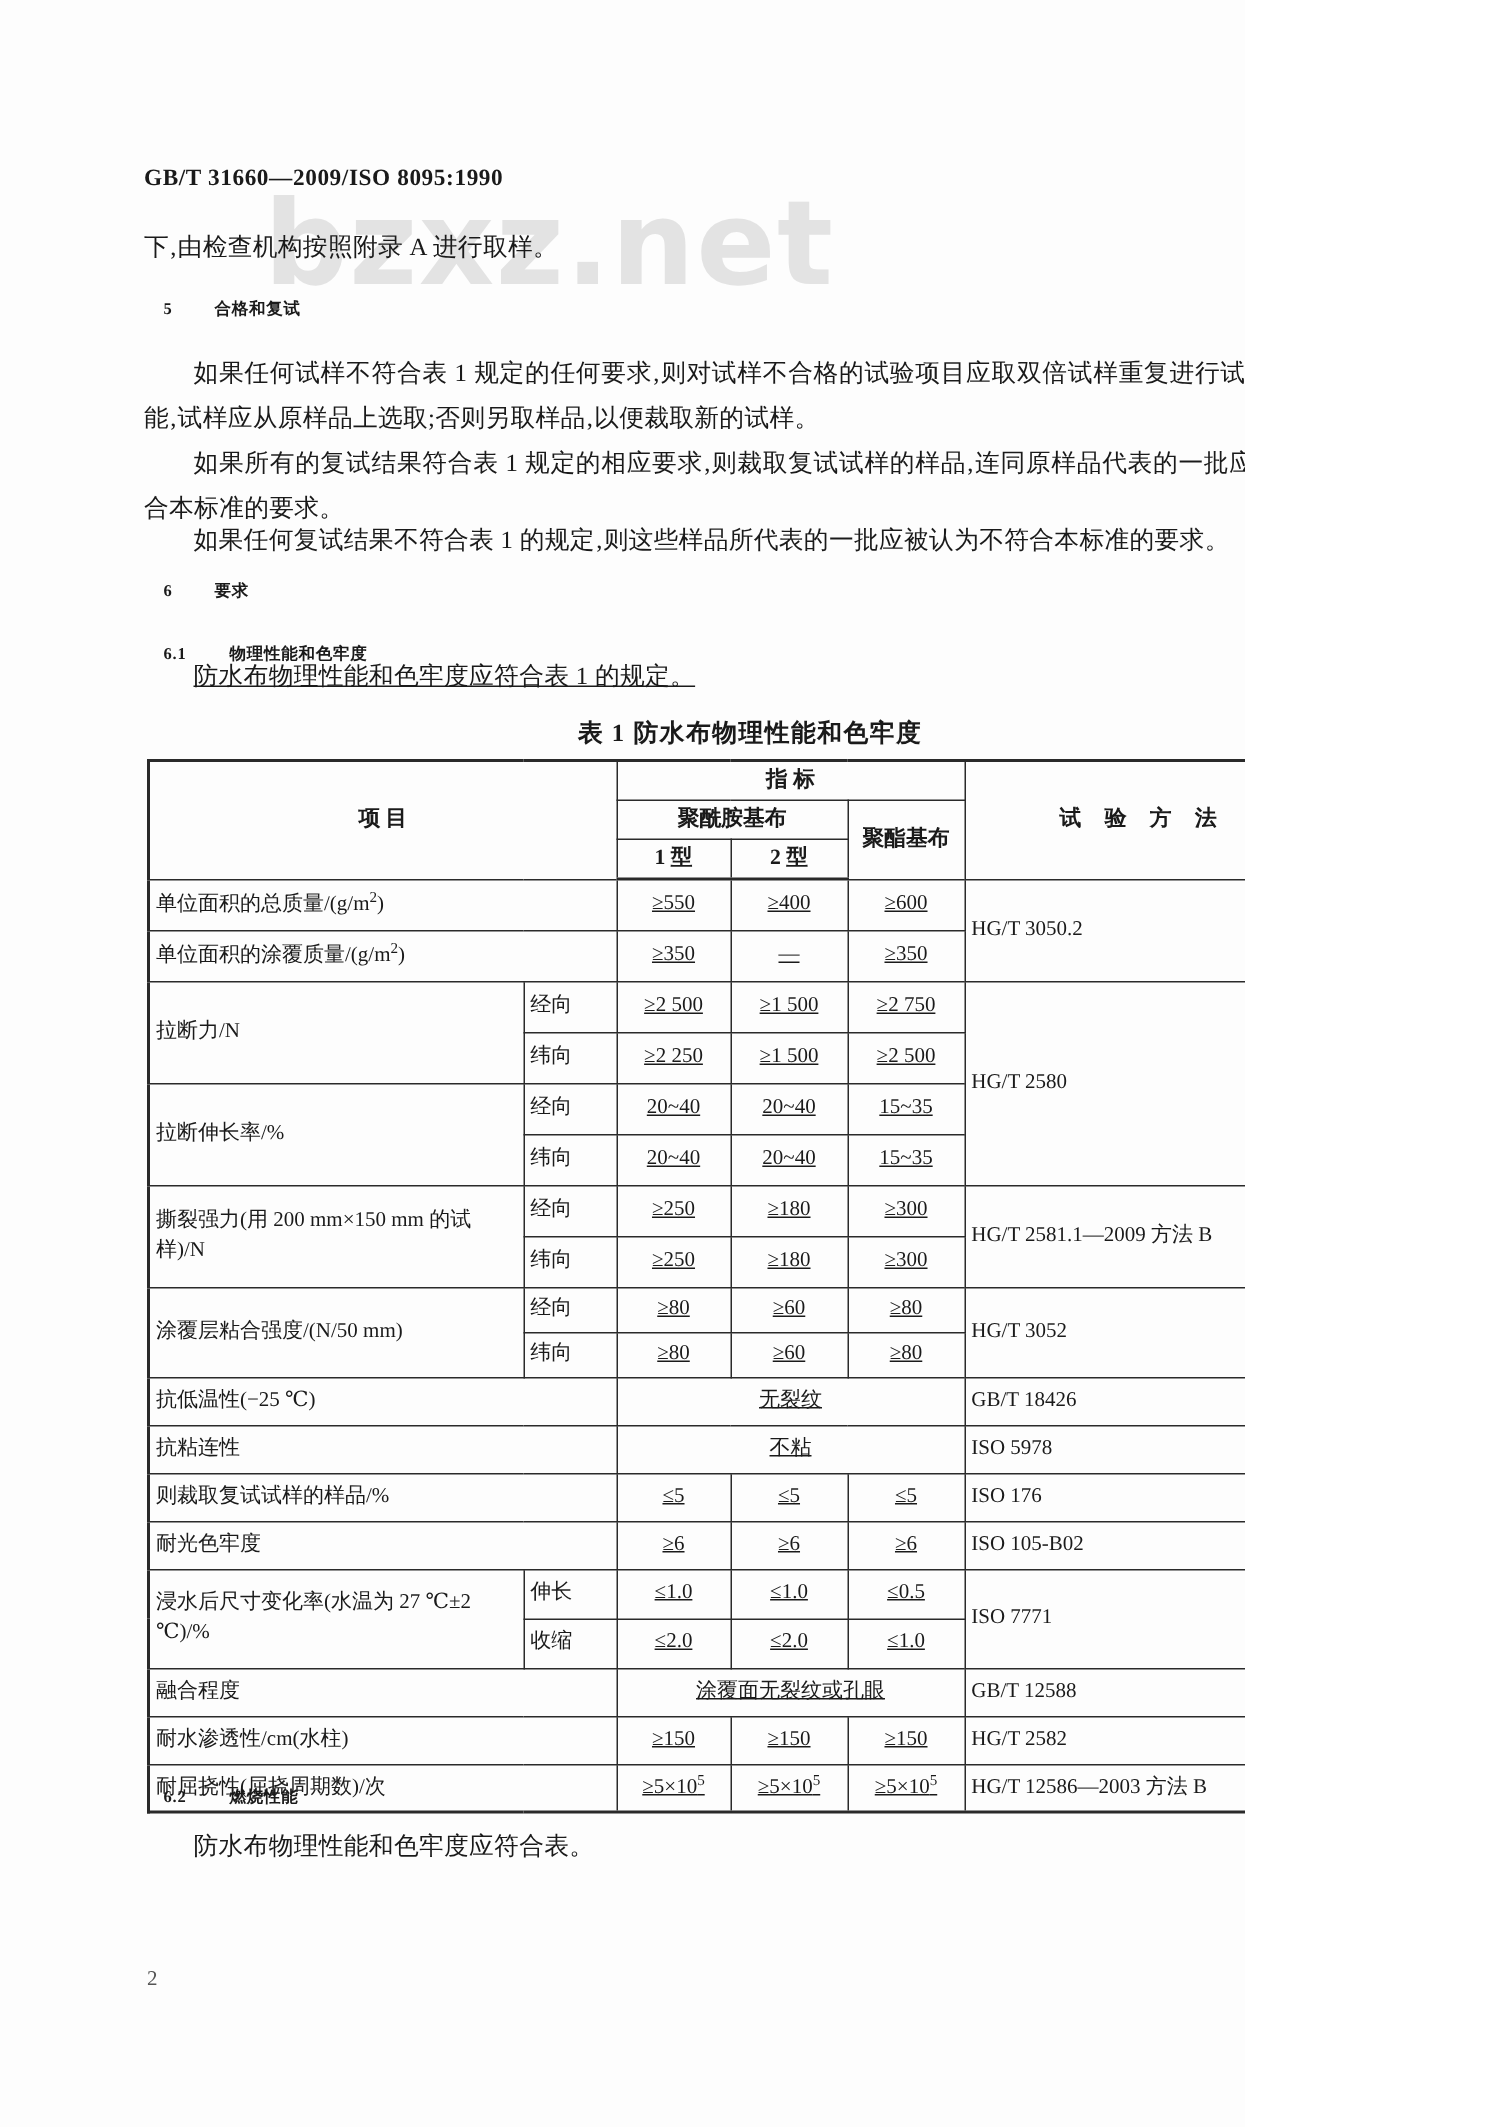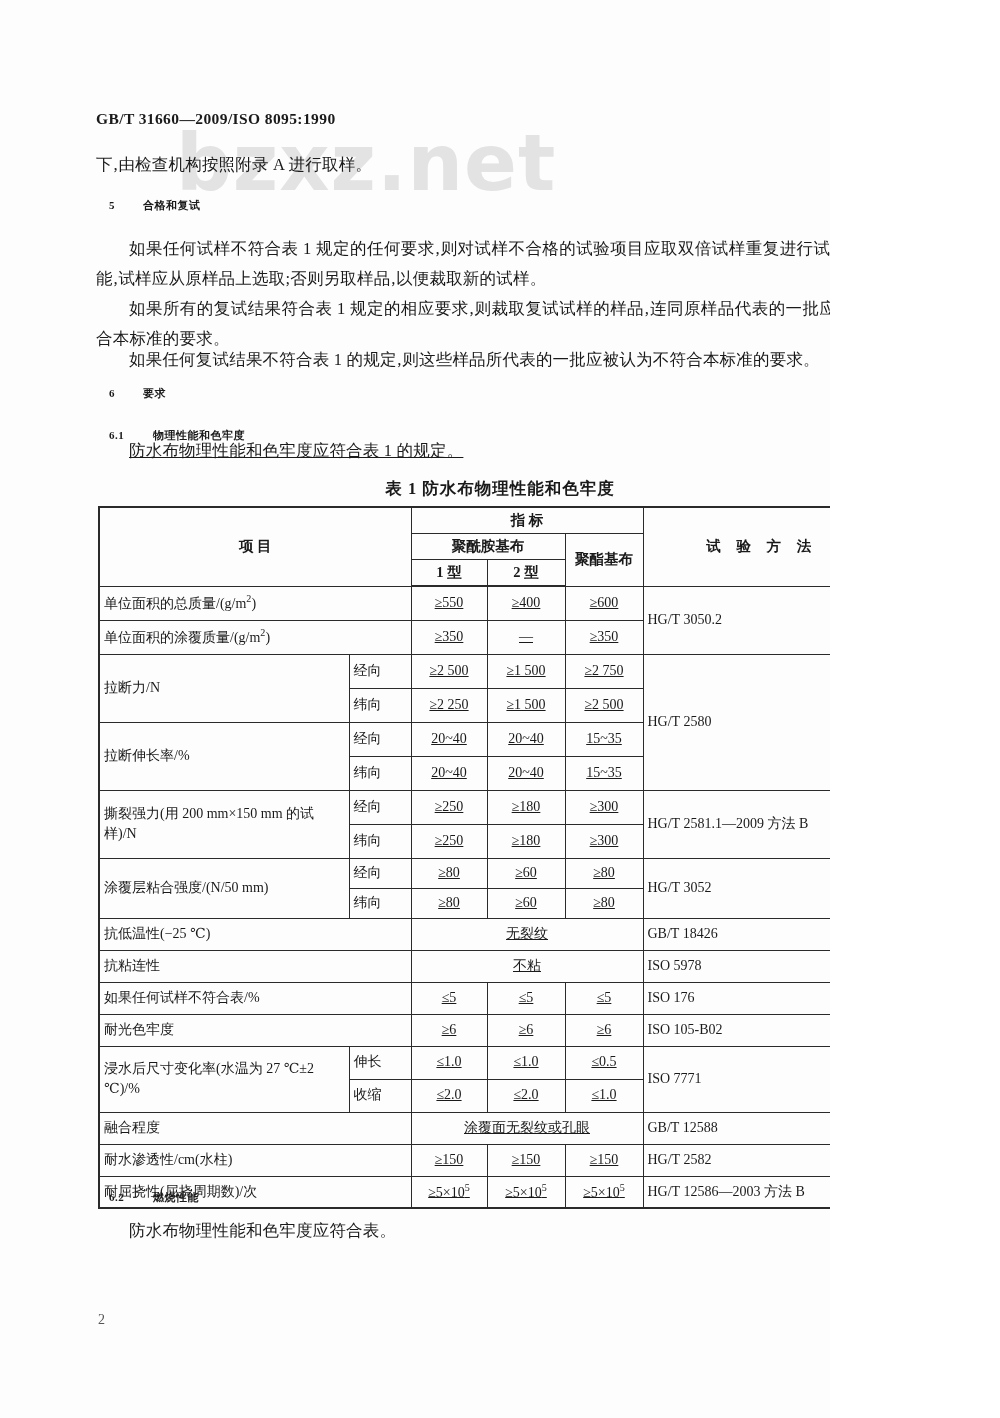--- a/index.html
+++ b/index.html
@@ -269,21 +269,21 @@
             <td class="meth outer-right">GB/T 18426</td>
           </tr>
 
           <tr style="height:32px;">
             <td class="item outer-left" colspan="2">抗粘连性</td>
             <td class="val" colspan="3">不粘</td>
             <td class="meth outer-right">ISO 5978</td>
           </tr>
 
           <tr style="height:32px;">
-            <td class="item outer-left" colspan="2">如果任何试样不符合表/%</td>
+            <td class="item outer-left" colspan="2">则裁取复试试样的样品/%</td>
             <td class="val">≤5</td>
             <td class="val">≤5</td>
             <td class="val">≤5</td>
             <td class="meth outer-right">ISO 176</td>
           </tr>
 
           <tr style="height:32px;">
             <td class="item outer-left" colspan="2">耐光色牢度</td>
             <td class="val">≥6</td>
             <td class="val">≥6</td>

